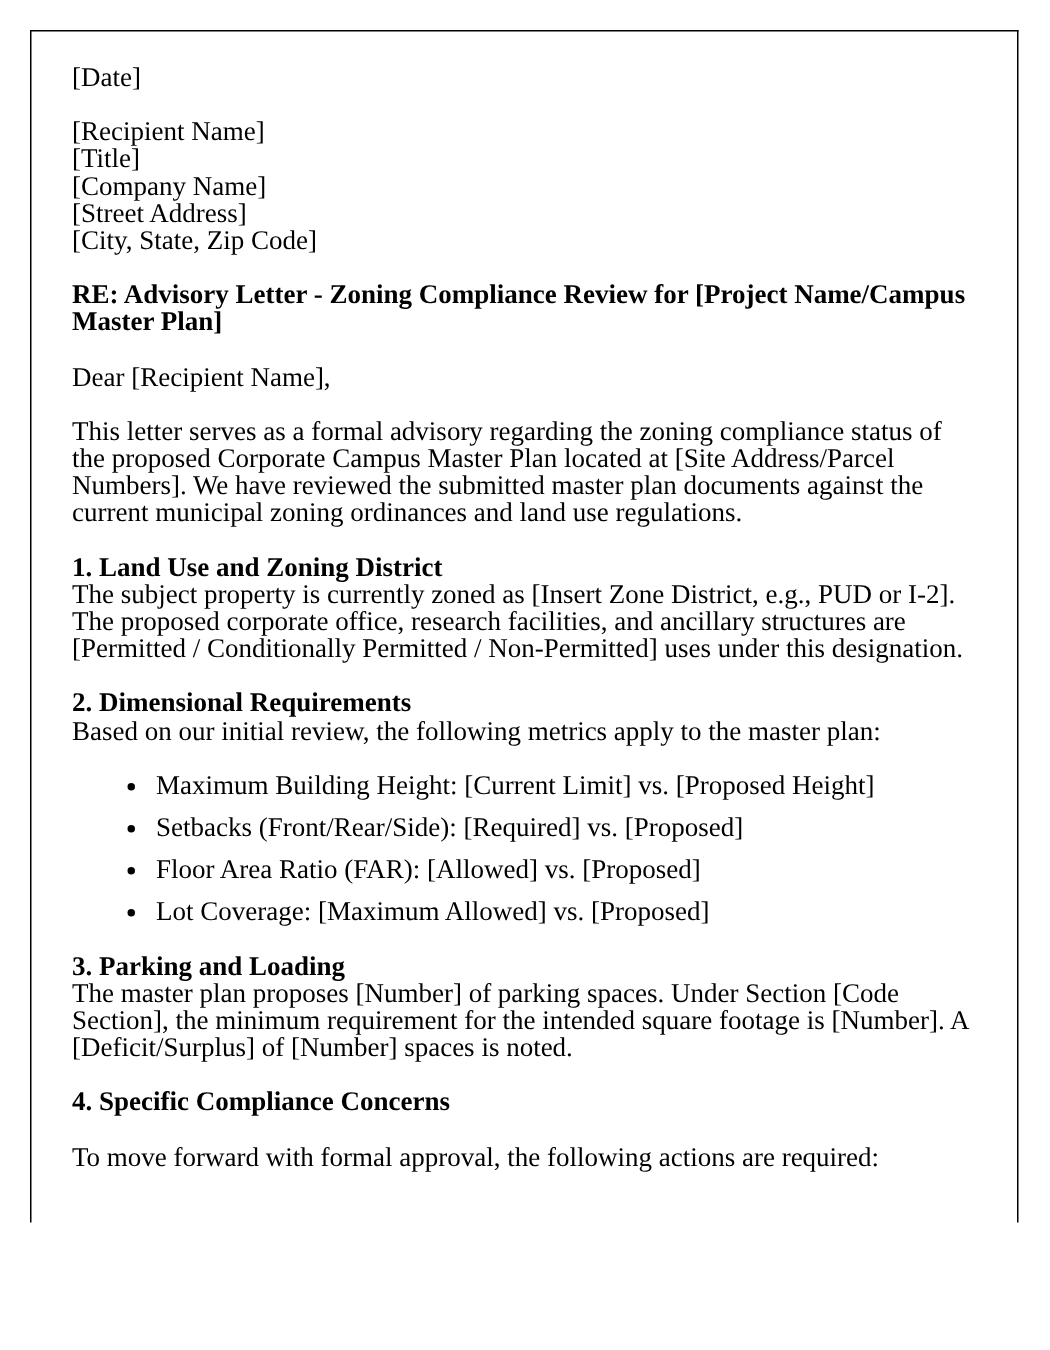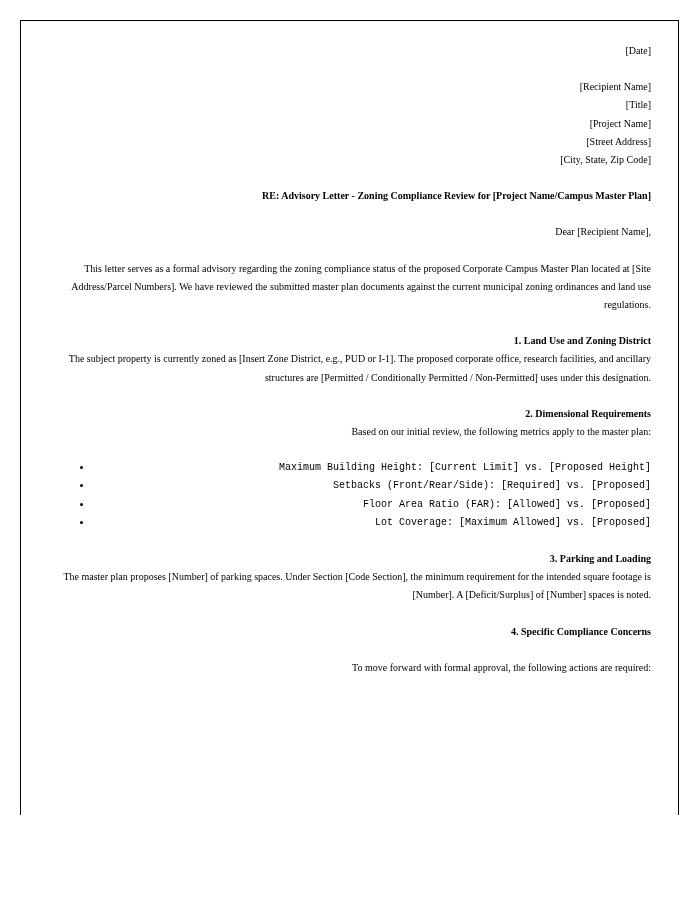--- a/index.html
+++ b/index.html
@@ -19,24 +19,23 @@
     left: 20px;
     top: 20px;
     width: 659px;
     height: 795px;
     box-sizing: border-box;
     border: 1px solid #000000;
     border-bottom: none;
     padding: 21px 27px 0 27px;
     overflow: hidden;
     font-family: "Liberation Serif", serif;
-    font-size: 10px;
+    font-size: 18px;
     line-height: 18.2px;
     color: #000000;
-    text-align: right;
   }
   .block {
     margin: 0 0 18px 0;
   }
   .addr-line {
     margin: 0;
   }
   .subject {
     font-weight: bold;
   }
@@ -49,50 +48,49 @@
   }
   .section-body {
     margin: 0;
   }
   ul.bullets {
     list-style-type: disc;
     margin: 18px 0 0 0;
     padding: 0 0 0 44px;
   }
   ul.bullets li {
-    margin: 0;
+    margin: 10px;
     padding: 0 0 0 2px;
-    font-family: Liberation Mono, monospace;
   }
 </style>
 </head>
 <body>
 
 <div class="page">
   <div class="letter-frame">
 
     <p class="block">[Date]</p>
 
     <div class="block">
       <p class="addr-line">[Recipient Name]</p>
       <p class="addr-line">[Title]</p>
-      <p class="addr-line">[Project Name]</p>
+      <p class="addr-line">[Company Name]</p>
       <p class="addr-line">[Street Address]</p>
       <p class="addr-line">[City, State, Zip Code]</p>
     </div>
 
     <p class="block subject">RE: Advisory Letter - Zoning Compliance Review for [Project Name/Campus Master Plan]</p>
 
     <p class="block">Dear [Recipient Name],</p>
 
     <p class="block">This letter serves as a formal advisory regarding the zoning compliance status of the proposed Corporate Campus Master Plan located at [Site Address/Parcel Numbers]. We have reviewed the submitted master plan documents against the current municipal zoning ordinances and land use regulations.</p>
 
     <div class="section">
       <p class="section-heading">1. Land Use and Zoning District</p>
-      <p class="section-body">The subject property is currently zoned as [Insert Zone District, e.g., PUD or I-1]. The proposed corporate office, research facilities, and ancillary structures are [Permitted / Conditionally Permitted / Non-Permitted] uses under this designation.</p>
+      <p class="section-body">The subject property is currently zoned as [Insert Zone District, e.g., PUD or I-2]. The proposed corporate office, research facilities, and ancillary structures are [Permitted / Conditionally Permitted / Non-Permitted] uses under this designation.</p>
     </div>
 
     <div class="section">
       <p class="section-heading">2. Dimensional Requirements</p>
       <p class="section-body">Based on our initial review, the following metrics apply to the master plan:</p>
       <ul class="bullets">
         <li>Maximum Building Height: [Current Limit] vs. [Proposed Height]</li>
         <li>Setbacks (Front/Rear/Side): [Required] vs. [Proposed]</li>
         <li>Floor Area Ratio (FAR): [Allowed] vs. [Proposed]</li>
         <li>Lot Coverage: [Maximum Allowed] vs. [Proposed]</li>

